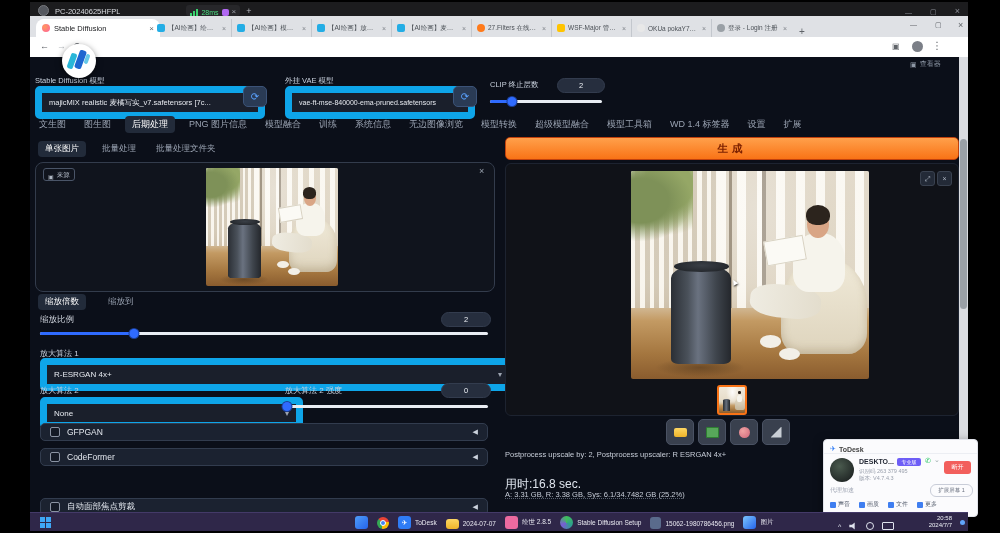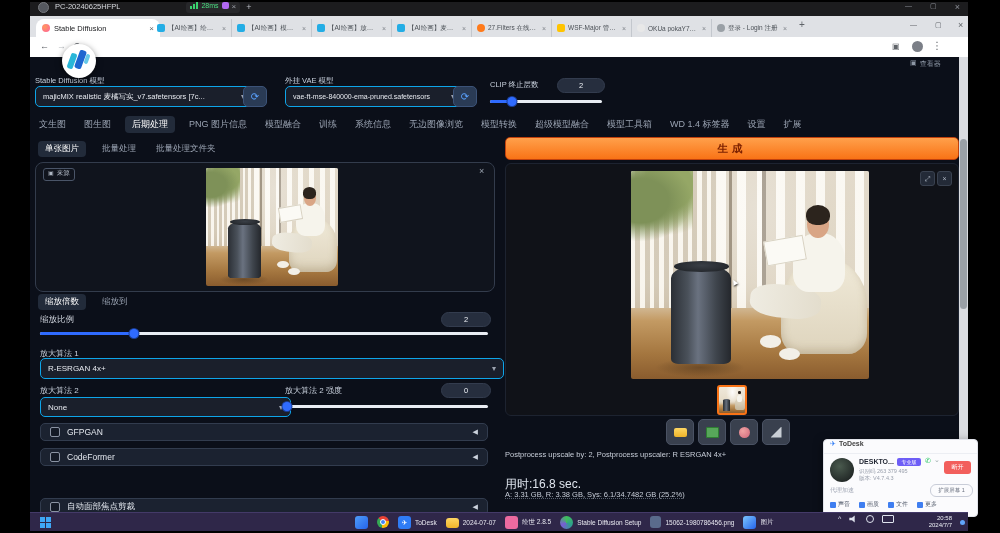--- a/index.html
+++ b/index.html
@@ -1,31 +1,31 @@
 <!DOCTYPE html>
 <html><head>
 <meta charset="utf-8">
 <style>
   html,body{margin:0;padding:0;background:#000}
   #stage{position:relative;width:1000px;height:533px;background:#000;overflow:hidden;
          font-family:"Liberation Sans",sans-serif;-webkit-font-smoothing:antialiased}
   .abs{position:absolute}
-  .flex{display:flex;align-items:flex-start}
+  .flex{display:flex;align-items:flex-end}
   .txt{white-space:nowrap;overflow:hidden;text-overflow:ellipsis}
 
   
   .tabstrip{background:#dfe1e5}
   .chrometab{background:#fff;border-radius:8px 8px 0 0;display:flex;align-items:center;gap:4px;padding:0 6px}
   .bgtab{display:flex;align-items:center;gap:3px;padding:0 5px;border-right:1px solid #c3c7cd;color:#4b5056}
   .fav{width:8px;height:8px;border-radius:2px;flex:none}
   .toolbar{background:#ffffff}
   .urlpill{background:#f1f3f4;border-radius:8px;display:flex;align-items:center;gap:5px;padding:0 7px;color:#202124}
 
   
-  .dd{background:#1a1f2b;border:1px solid #0ea5e9;border-radius:5px;color:#e6e9ef;
+  .dd{background:#1a1f2b;border:7px solid #0ea5e9;border-radius:5px;color:#e6e9ef;
       display:flex;align-items:center;justify-content:space-between;padding:0 7px}
   .pill{background:#262e3e;border:1px solid #333c4e;border-radius:8px;color:#eef1f6;
         display:flex;align-items:center;justify-content:center}
   .refbtn{background:#2a3b55;border:1px solid #3c5378;border-radius:5px;color:#5aa2ff;
           display:flex;align-items:center;justify-content:center;font-size:10px}
   .mtab{color:#9aa3b2;font-size:9px;white-space:nowrap;padding:2px 4px}
   .mtab.sel{color:#fff;background:#222b3a;border-radius:4px;padding:2px 7px}
   .slider{height:9px}
   .sl-track{position:absolute;left:0;right:0;top:3px;height:3px;background:#e9edf3;border-radius:2px}
   .sl-fill{position:absolute;left:0;top:3px;height:3px;background:#2f6bff;border-radius:2px}
@@ -254,21 +254,21 @@
         <div class="sc sc-head"></div>
         <div class="sc sc-hair"></div>
         <div class="sc sc-shoe sc-s1"></div>
         <div class="sc sc-shoe sc-s2"></div>
         <div class="sc sc-pshadow"></div>
         <div class="sc sc-purifier"></div>
         <div class="sc sc-ptop"></div>
       </div>
     </div>
 
-    <div class="abs flex" style="left:8px;top:237px;gap:12px">
+    <div class="abs flex" style="left:8px;top:237px;gap:18px">
       <span class="mtab sel" style="font-size:8.5px">缩放倍数</span>
       <span class="mtab" style="font-size:8.5px">缩放到</span>
     </div>
 
     <span class="abs" style="left:10px;top:257px;color:#d5dae3;font-size:8.5px">缩放比例</span>
     <div class="abs pill" style="left:411px;top:255px;width:48px;height:13px;font-size:7.5px">2</div>
     <div class="abs slider" style="left:10px;top:272px;width:448px">
       <div class="sl-track"></div>
       <div class="sl-fill" style="width:21%"></div>
       <div class="sl-handle" style="left:21%"></div>

